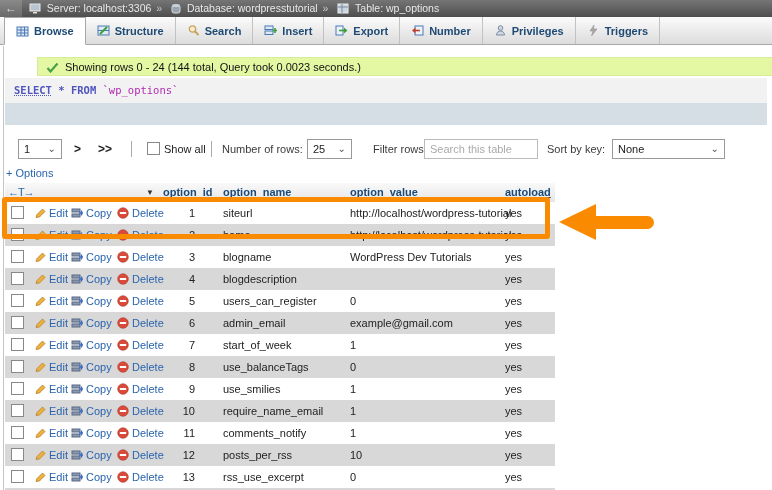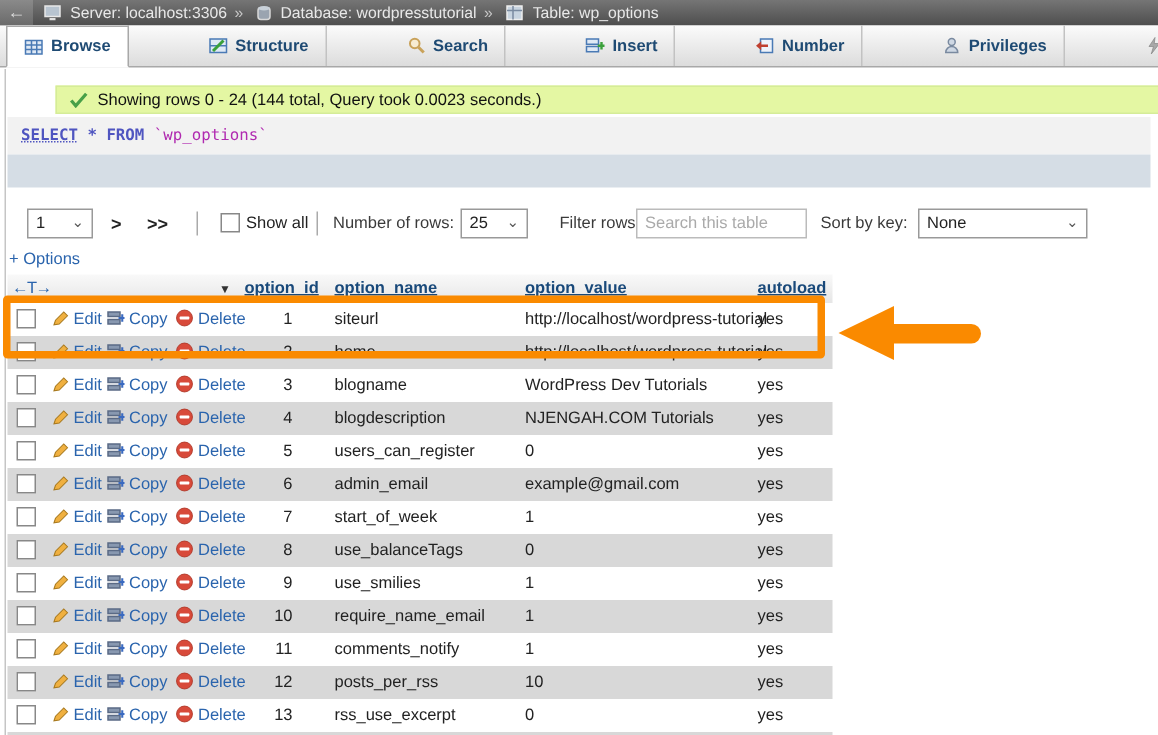--- a/index.html
+++ b/index.html
@@ -12,21 +12,21 @@
             background:linear-gradient(#757575,#4e4e4e); color:#e8e8e8;
             font-size:10.5px; line-height:17px; white-space:nowrap; }
   .topbar .back { display:inline-block; width:22px; text-align:center; color:#ddd; font-size:12px;
                   background:linear-gradient(#8a8a8a,#6a6a6a); height:17px; }
   .crumb-ic { display:inline-block; vertical-align:-2px; margin:0 3px 0 4px; }
   .crumb-sep { color:#c8c8c8; margin:0 2px; }
 
   
   .tabbar { position:absolute; left:0; top:17px; width:772px; height:28px;
             background:linear-gradient(#fbfbfb,#dcdcdc); border-bottom:1px solid #a8a8a8;
-            display:flex; align-items:stretch; padding-left:4px;gap:42px; }
+            display:flex; align-items:stretch; padding-left:4px; }
   .tab { display:flex; align-items:center; gap:5px; padding:0 11px; cursor:pointer;
          border-right:1px solid #c2c2c2; color:#1e4a73; font-weight:bold; }
   .tab.active { background:#fff; border:1px solid #a8a8a8; border-bottom:1px solid #fff;
                 margin-bottom:-1px; }
   .ticon { display:inline-flex; width:13px; height:13px; }
 
   
   .leftline { position:absolute; left:3px; top:46px; width:1px; height:444px; background:#c5c5c5; }
 
   
@@ -158,20 +158,30 @@
             <rect x="1" y="2" width="8" height="3.5" fill="#dfe9f5" stroke="#4a7ab5"></rect>
             <rect x="1" y="7" width="8" height="3.5" fill="#dfe9f5" stroke="#4a7ab5"></rect>
             <path d="M11 4v5M8.5 6.5h5" stroke="#3aa03a" stroke-width="1.6"></path>
           </svg>
         </span>
       <span>Insert</span>
     </div>
     <div class="tab">
       <span class="ticon">
           <svg width="13" height="13">
+            <rect x="1" y="2" width="7" height="9" fill="#eef3fa" stroke="#4a7ab5"></rect>
+            <path d="M4 6.5h5" stroke="#3aa03a" stroke-width="1.6"></path>
+            <path d="M9 3.5L12.5 6.5 9 9.5z" fill="#3aa03a"></path>
+          </svg>
+        </span>
+      <span>Export</span>
+    </div>
+    <div class="tab">
+      <span class="ticon">
+          <svg width="13" height="13">
             <rect x="4" y="2" width="8" height="9" fill="#eef3fa" stroke="#4a7ab5"></rect>
             <path d="M9 6.5H4" stroke="#c04030" stroke-width="1.6"></path>
             <path d="M4.5 3.5L1 6.5 4.5 9.5z" fill="#c04030"></path>
           </svg>
         </span>
       <span>Number</span>
     </div>
     <div class="tab">
       <span class="ticon">
           <svg width="13" height="13">
@@ -305,21 +315,20 @@
             <rect x="1" y="2" width="8" height="3" fill="#8898b0" stroke="#5a6a85"></rect>
             <rect x="1" y="7" width="8" height="3" fill="#8898b0" stroke="#5a6a85"></rect>
             <path d="M10.5 3.5v5M8 6h5" stroke="#3a6ac0" stroke-width="1.4"></path>
           </svg><b style="font-weight:normal">Copy</b></span>
     <span class="act a-del"><svg width="12" height="12">
             <circle cx="6" cy="6" r="5.3" fill="#d84a3a" stroke="#b03828" stroke-width="0.6"></circle>
             <rect x="2.8" y="5" width="6.4" height="2" rx="0.5" fill="#ffffff"></rect>
           </svg><b style="font-weight:normal">Delete</b></span>
     <span class="c-id">4</span>
     <span class="c-name">blogdescription</span>
-    <span class="c-value">NJENGAH.COM Tutorials</span>
     <span class="c-auto">yes</span>
   </div>
       <div class="trow">
     <span class="cbox"></span>
     <span class="act a-edit"><svg width="12" height="12">
             <path d="M2 10.5l1-3L8.5 2 11 4.5 5.5 10z" fill="#f0b040" stroke="#a8791e" stroke-width="0.7"></path>
           </svg><b style="font-weight:normal">Edit</b></span>
     <span class="act a-copy"><svg width="12" height="12">
             <rect x="1" y="2" width="8" height="3" fill="#8898b0" stroke="#5a6a85"></rect>
             <rect x="1" y="7" width="8" height="3" fill="#8898b0" stroke="#5a6a85"></rect>

